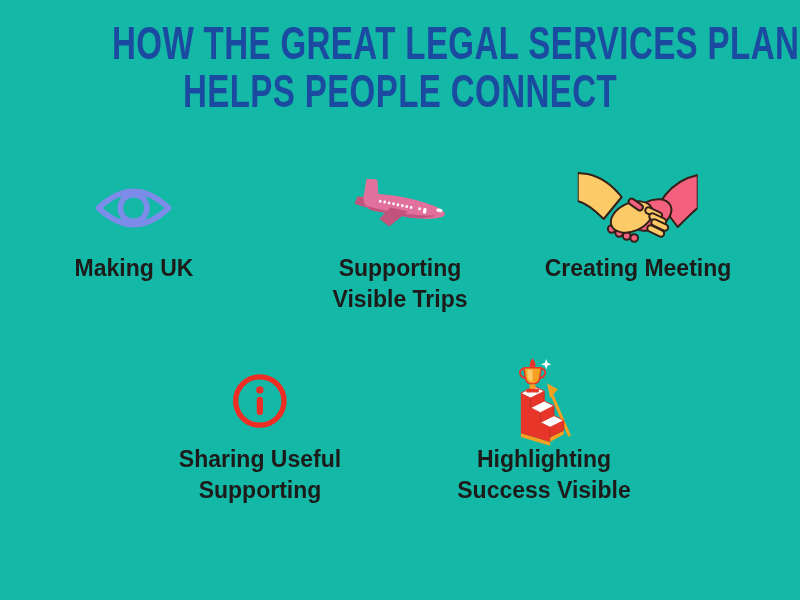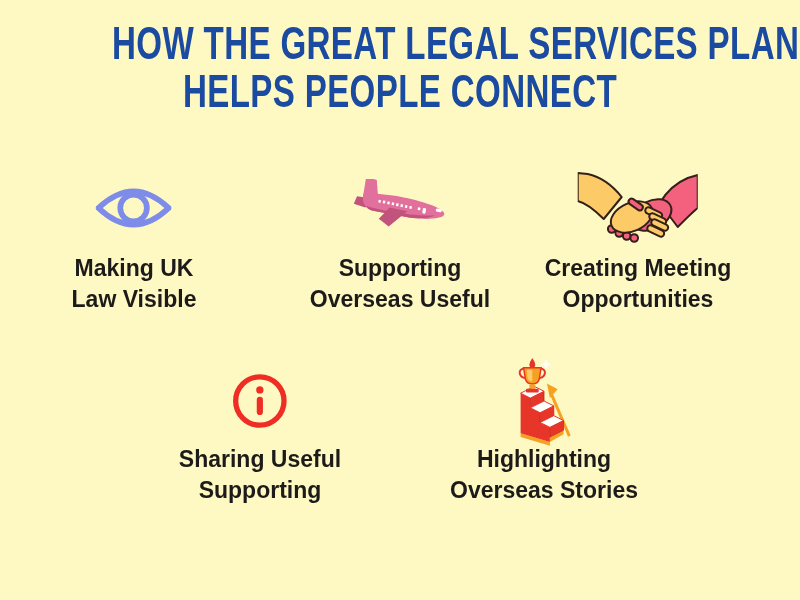--- a/index.html
+++ b/index.html
@@ -1,18 +1,18 @@
 <!DOCTYPE html>
 <html><head>
 <meta charset="utf-8">
 <style>
   html,body { margin:0; padding:0; }
   .canvas {
     position:relative; width:800px; height:600px;
-    background:#fef9c3; overflow:hidden;
+    background:#14b8a6; overflow:hidden;
     font-family:"Liberation Sans", sans-serif;
   }
   .title {
     position:absolute; top:19px; left:0; width:800px;
     text-align:center; color:#1B4BA0; font-weight:bold;
   }
   .title-inner {
     display:block; transform:scaleX(0.72); transform-origin:50% 0;
     font-size:46px; line-height:48px; letter-spacing:0.5px; white-space:nowrap;
   }
@@ -45,21 +45,20 @@
 
   <div class="item row1 i1">
     <div class="icon-box">
       <svg width="76" height="52" viewBox="0 0 80 54">
         <path d="M3,27 Q40,-8 77,27 Q40,62 3,27 Z" fill="none" stroke="#7D8CE8" stroke-width="6" stroke-linejoin="round"></path>
         <circle cx="40" cy="27" r="14" fill="none" stroke="#7D8CE8" stroke-width="6"></circle>
       </svg>
     </div>
     <div class="label">
       <div>Making UK</div>
-      <div>Law Visible</div>
     </div>
   </div>
 
   <div class="item row1 i2">
     <div class="icon-box">
       <svg width="96" height="58" viewBox="0 0 96 58">
         <g transform="rotate(9 48 28)">
           <path d="M4,24 L21,24 L14,34 L2,32 Z" fill="#C2537D"></path>
           <path d="M10,3 L21,5 L25,22 L10,24 Z" fill="#E1719C"></path>
           <path d="M10,20 C30,16.5 60,17 78,21 C88,23 94,26 93,29 C91,33 78,36.5 60,37 L22,36 C13,35 9,28 10,20 Z" fill="#E1719C"></path>
@@ -74,21 +73,21 @@
           <rect x="48.5" y="25" width="2.3" height="2.7" fill="#FFFFFF"></rect>
           <rect x="53" y="25.2" width="2.3" height="2.7" fill="#FFFFFF"></rect>
           <rect x="57.5" y="25.4" width="2.3" height="2.7" fill="#FFFFFF"></rect>
           <rect x="66" y="25.4" width="2.5" height="2.7" fill="#FFFFFF"></rect>
           <rect x="71" y="25.2" width="3.2" height="5.5" rx="1" fill="#FFFFFF"></rect>
         </g>
       </svg>
     </div>
     <div class="label">
       <div>Supporting</div>
-      <div>Overseas Useful</div>
+      <div>Visible Trips</div>
     </div>
   </div>
 
   <div class="item row1 i3">
     <div class="icon-box">
       <svg width="120" height="82" viewBox="0 0 120 82">
         <g stroke="#342019" stroke-width="2" stroke-linejoin="round">
           <path d="M120,8 L110,11 C98,16 88,26 82,36 L100,60 C110,50 116,44 120,41 Z" fill="#F4617E"></path>
           <ellipse cx="74" cy="48" rx="21" ry="14" transform="rotate(-28 74 48)" fill="#F4617E"></ellipse>
           <path d="M0,6 L10,7 C24,10 36,20 44,30 L26,52 C16,42 8,36 0,34 Z" fill="#FCCB68"></path>
@@ -100,21 +99,20 @@
           <rect x="67" y="42.8" width="18" height="6.4" rx="3.2" transform="rotate(25 76 46)" fill="#FCCB68"></rect>
           <rect x="71" y="48.8" width="18" height="6.4" rx="3.2" transform="rotate(25 80 52)" fill="#FCCB68"></rect>
           <rect x="73" y="54.8" width="18" height="6.4" rx="3.2" transform="rotate(25 82 58)" fill="#FCCB68"></rect>
           <rect x="69" y="60.8" width="18" height="6.4" rx="3.2" transform="rotate(25 78 64)" fill="#FCCB68"></rect>
           <rect x="50" y="34.5" width="16" height="6" rx="3" transform="rotate(35 58 37.5)" fill="#F4617E"></rect>
         </g>
       </svg>
     </div>
     <div class="label">
       <div>Creating Meeting</div>
-      <div>Opportunities</div>
     </div>
   </div>
 
   <div class="item row2 i4">
     <div class="icon-box">
       <svg width="58" height="58" viewBox="0 0 60 60">
         <circle cx="30" cy="30" r="25" fill="none" stroke="#EF2D24" stroke-width="5.5"></circle>
         <circle cx="30" cy="18.5" r="3.8" fill="#EF2D24"></circle>
         <rect x="26.8" y="25.5" width="6.4" height="19" rx="3.2" fill="#EF2D24"></rect>
       </svg>
@@ -144,17 +142,17 @@
         <path d="M37,13 C42.5,13 42.5,21 35.5,22.5" fill="none" stroke="#E8352A" stroke-width="2"></path>
         <path d="M19,12 L37,12 L35,24 C33,30 23,30 21,24 Z" fill="#F6A120" stroke="#E8352A" stroke-width="1.5"></path>
         <path d="M22.5,14 L28,14 L28,26 C25.5,26 23.5,25 23,22 Z" fill="#FCCB68"></path>
         <rect x="25" y="29" width="6" height="4.5" fill="#F6A120"></rect>
         <rect x="21.5" y="33.5" width="13" height="3.8" rx="1" fill="#E8352A"></rect>
         <path d="M42,3 L43.5,7 L47.5,8.2 L43.5,9.5 L42,13.5 L40.5,9.5 L36.5,8.2 L40.5,7 Z" fill="#FFFFFF"></path>
       </svg>
     </div>
     <div class="label">
       <div>Highlighting</div>
-      <div>Overseas Stories</div>
+      <div>Success Visible</div>
     </div>
   </div>
 
 </div>
 
 </body></html>

